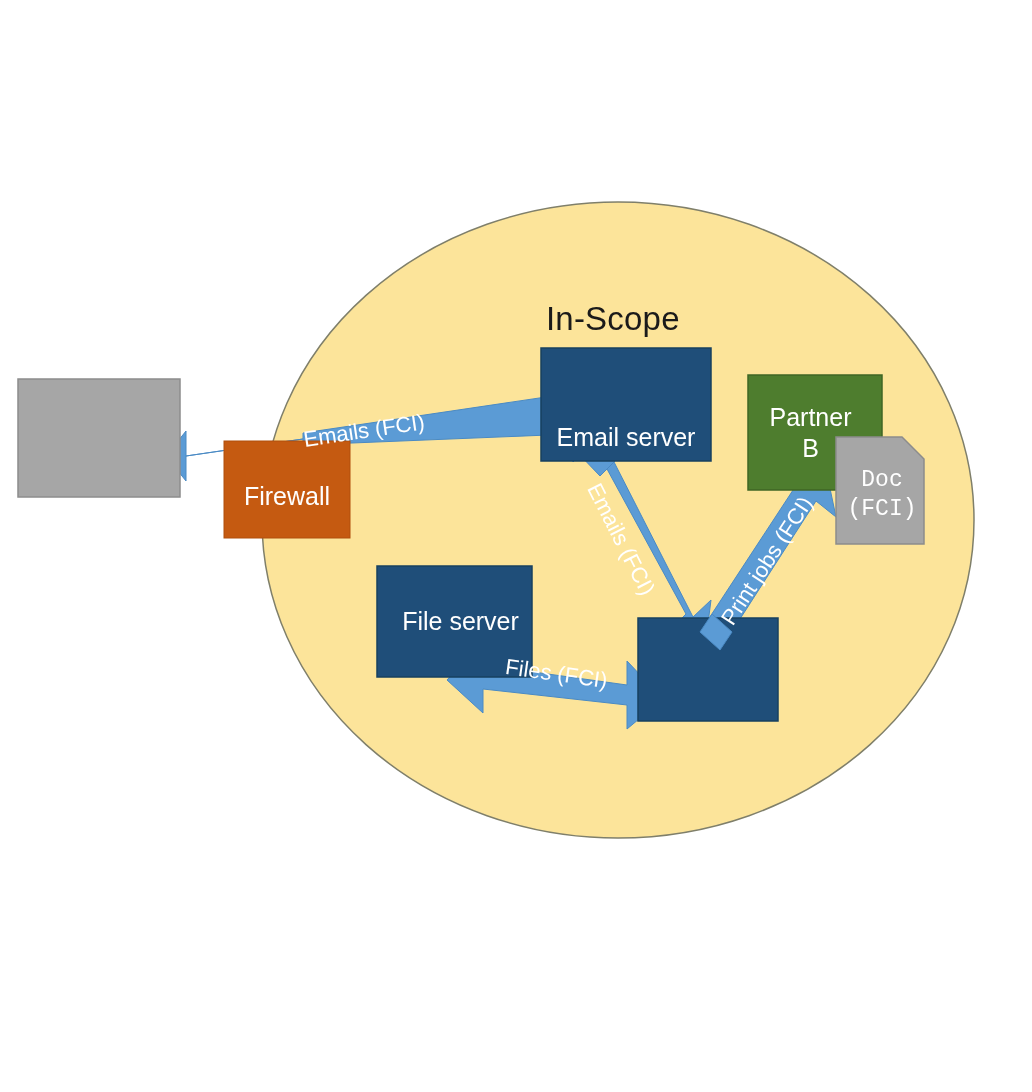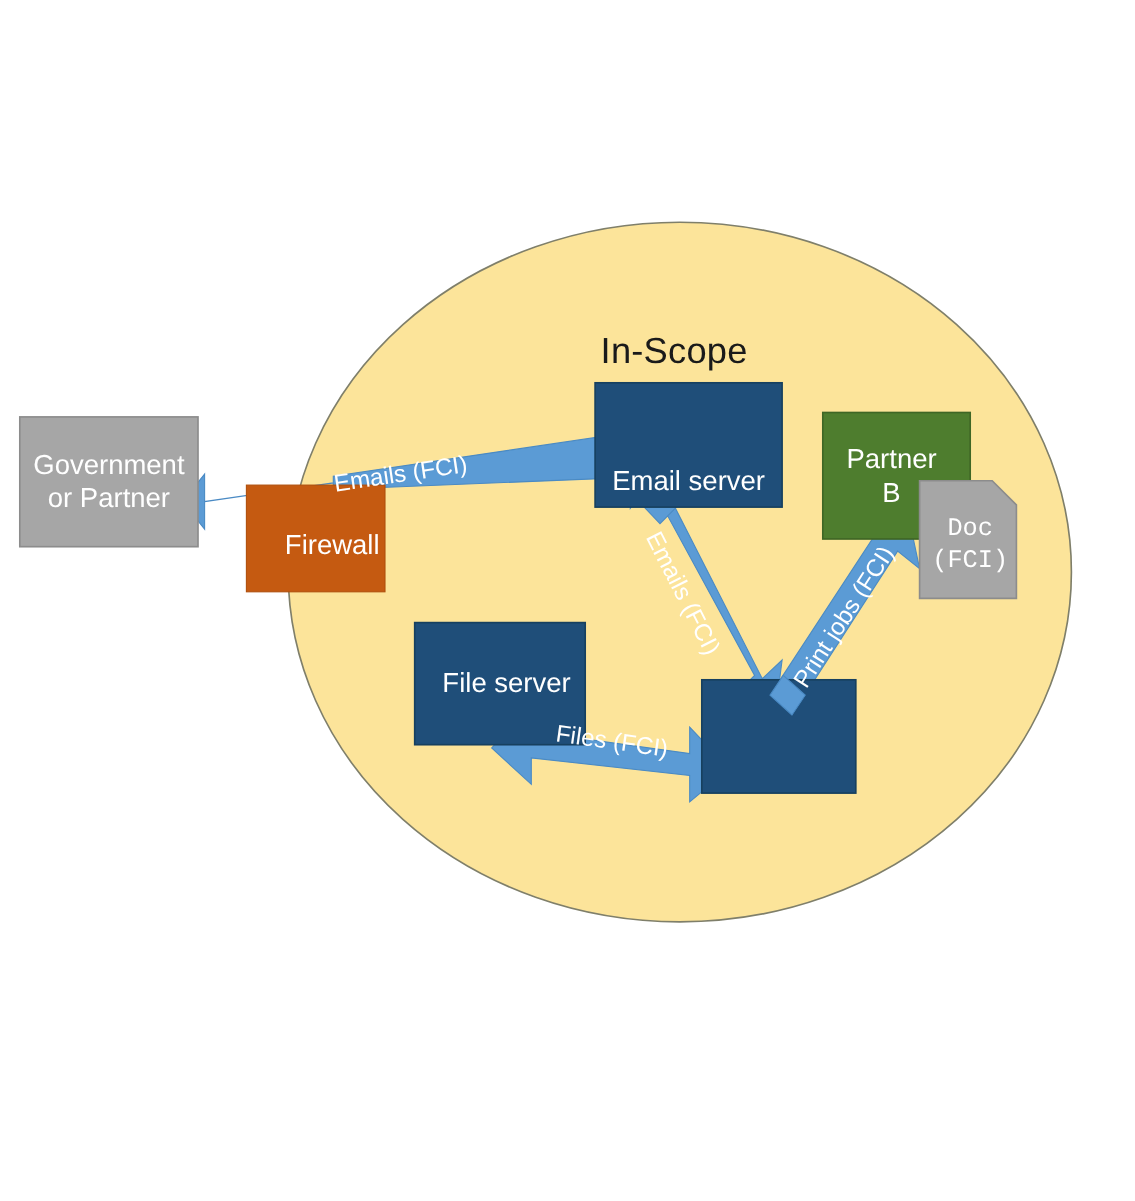--- a/index.html
+++ b/index.html
@@ -103,24 +103,22 @@
 
     <rect x="377" y="566" width="155" height="111" fill="#1f4e79" stroke="#17405f" stroke-width="1.5"></rect>
 
     <rect x="638" y="618" width="140" height="103" fill="#1f4e79" stroke="#17405f" stroke-width="1.5"></rect>
 
     <polygon points="720,650 700,632 712,614 732,632" fill="#5b9bd5" stroke="#4a8ac4" stroke-width="1"></polygon>
   </svg>
 
   <div class="scope-title" style="left:546px; top:300px;">In-Scope</div>
 
-  <div class="node-label box-label" style="left:18px; top:379px; width:162px; height:118px;">Government
-or Partner</div>
 
-  <div class="node-label box-label" style="left:224px; top:441px; width:126px; height:111px;margin-left:15px;">Firewall</div>
+  <div class="node-label box-label" style="left:224px; top:441px; width:126px; height:111px;">Firewall</div>
 
   <div class="node-label box-label" style="left:541px; top:348px; width:170px; height:113px;margin-top:33px;">Email server</div>
 
   <div class="node-label box-label" style="left:748px; top:375px; width:125px; height:115px;">Partner
 B</div>
 
   <div class="node-label doc-label" style="left:840px; top:445px; width:84px; height:99px;">Doc
 (FCI)</div>
 
   <div class="node-label box-label" style="left:377px; top:566px; width:167px; height:111px;">File server</div>

